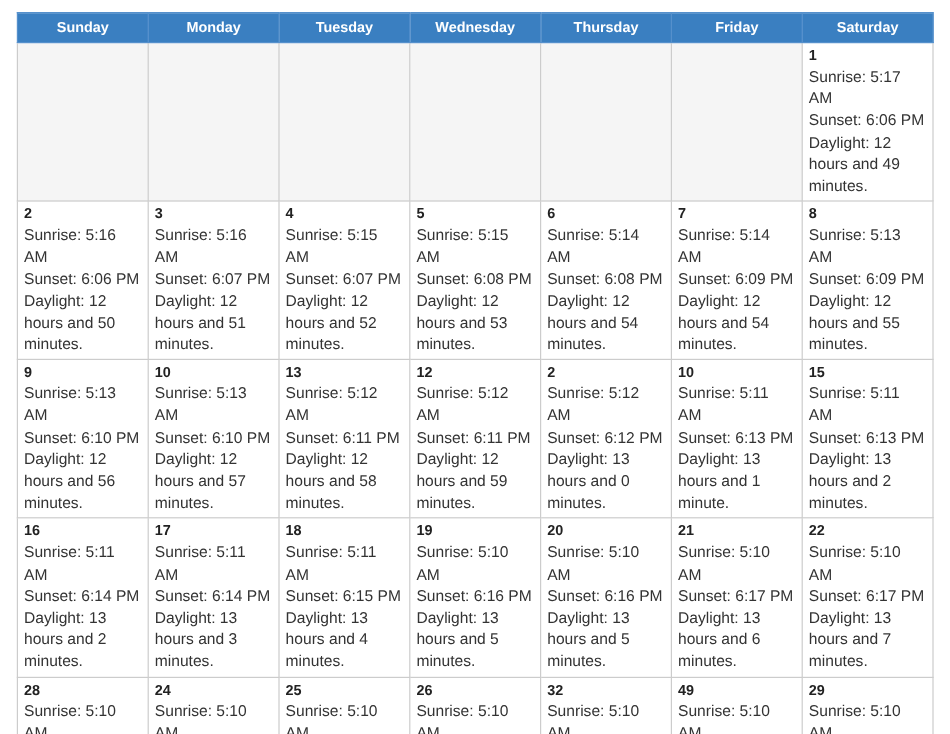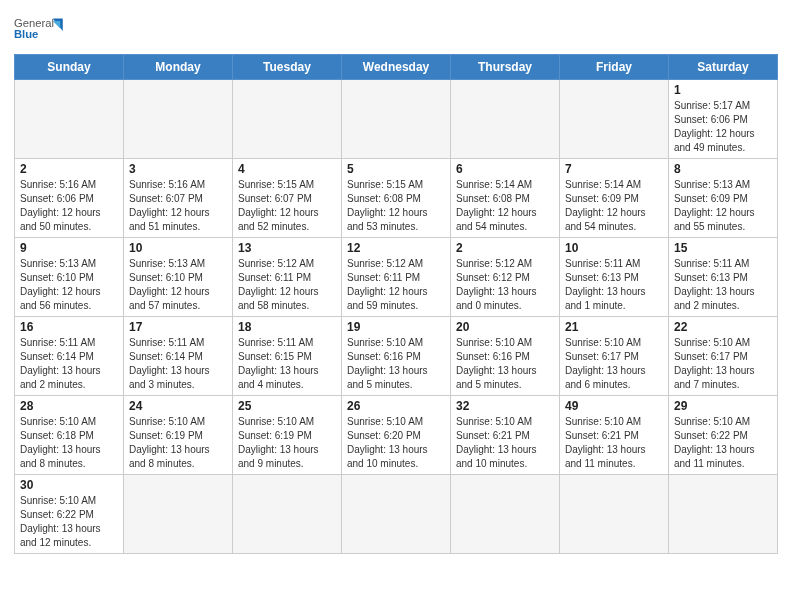--- a/index.html
+++ b/index.html
@@ -73,46 +73,32 @@
       background: #f5f5f5;
     }
     .day-number {
       font-size: 12px;
       font-weight: bold;
       color: #222;
       display: block;
       margin-bottom: 2px;
     }
     .day-info {
-      font-size: 10px;
+      font-size: 13px;
       color: #333;
       line-height: 1.4;
     }
     .last-row td {
       height: 55px;
     }
   </style>
 </head>
 <body>
 
 <div class="page">
-  <div class="header">
-    <div class="logo">
-      <svg class="logo-svg" viewBox="0 0 80 50" xmlns="http://www.w3.org/2000/svg">
-        <text x="0" y="22" font-family="Arial" font-size="18" fill="#555" font-weight="normal">General</text>
-        <text x="0" y="40" font-family="Arial" font-size="18" fill="#1a6bb5" font-weight="bold">Blue</text>
-        <polygon points="62,8 78,8 78,28" fill="#1a6bb5"></polygon>
-        <polygon points="62,12 74,12 74,24" fill="#4aacdc"></polygon>
-      </svg>
-    </div>
-    <div class="title-block">
-      <div class="month-title"></div>
-      <div class="location"></div>
-    </div>
-  </div>
 
   <table class="calendar">
     <thead>
       <tr>
       <th>Sunday</th>
           <th>Monday</th>
           <th>Tuesday</th>
           <th>Wednesday</th>
           <th>Thursday</th>
           <th>Friday</th>

